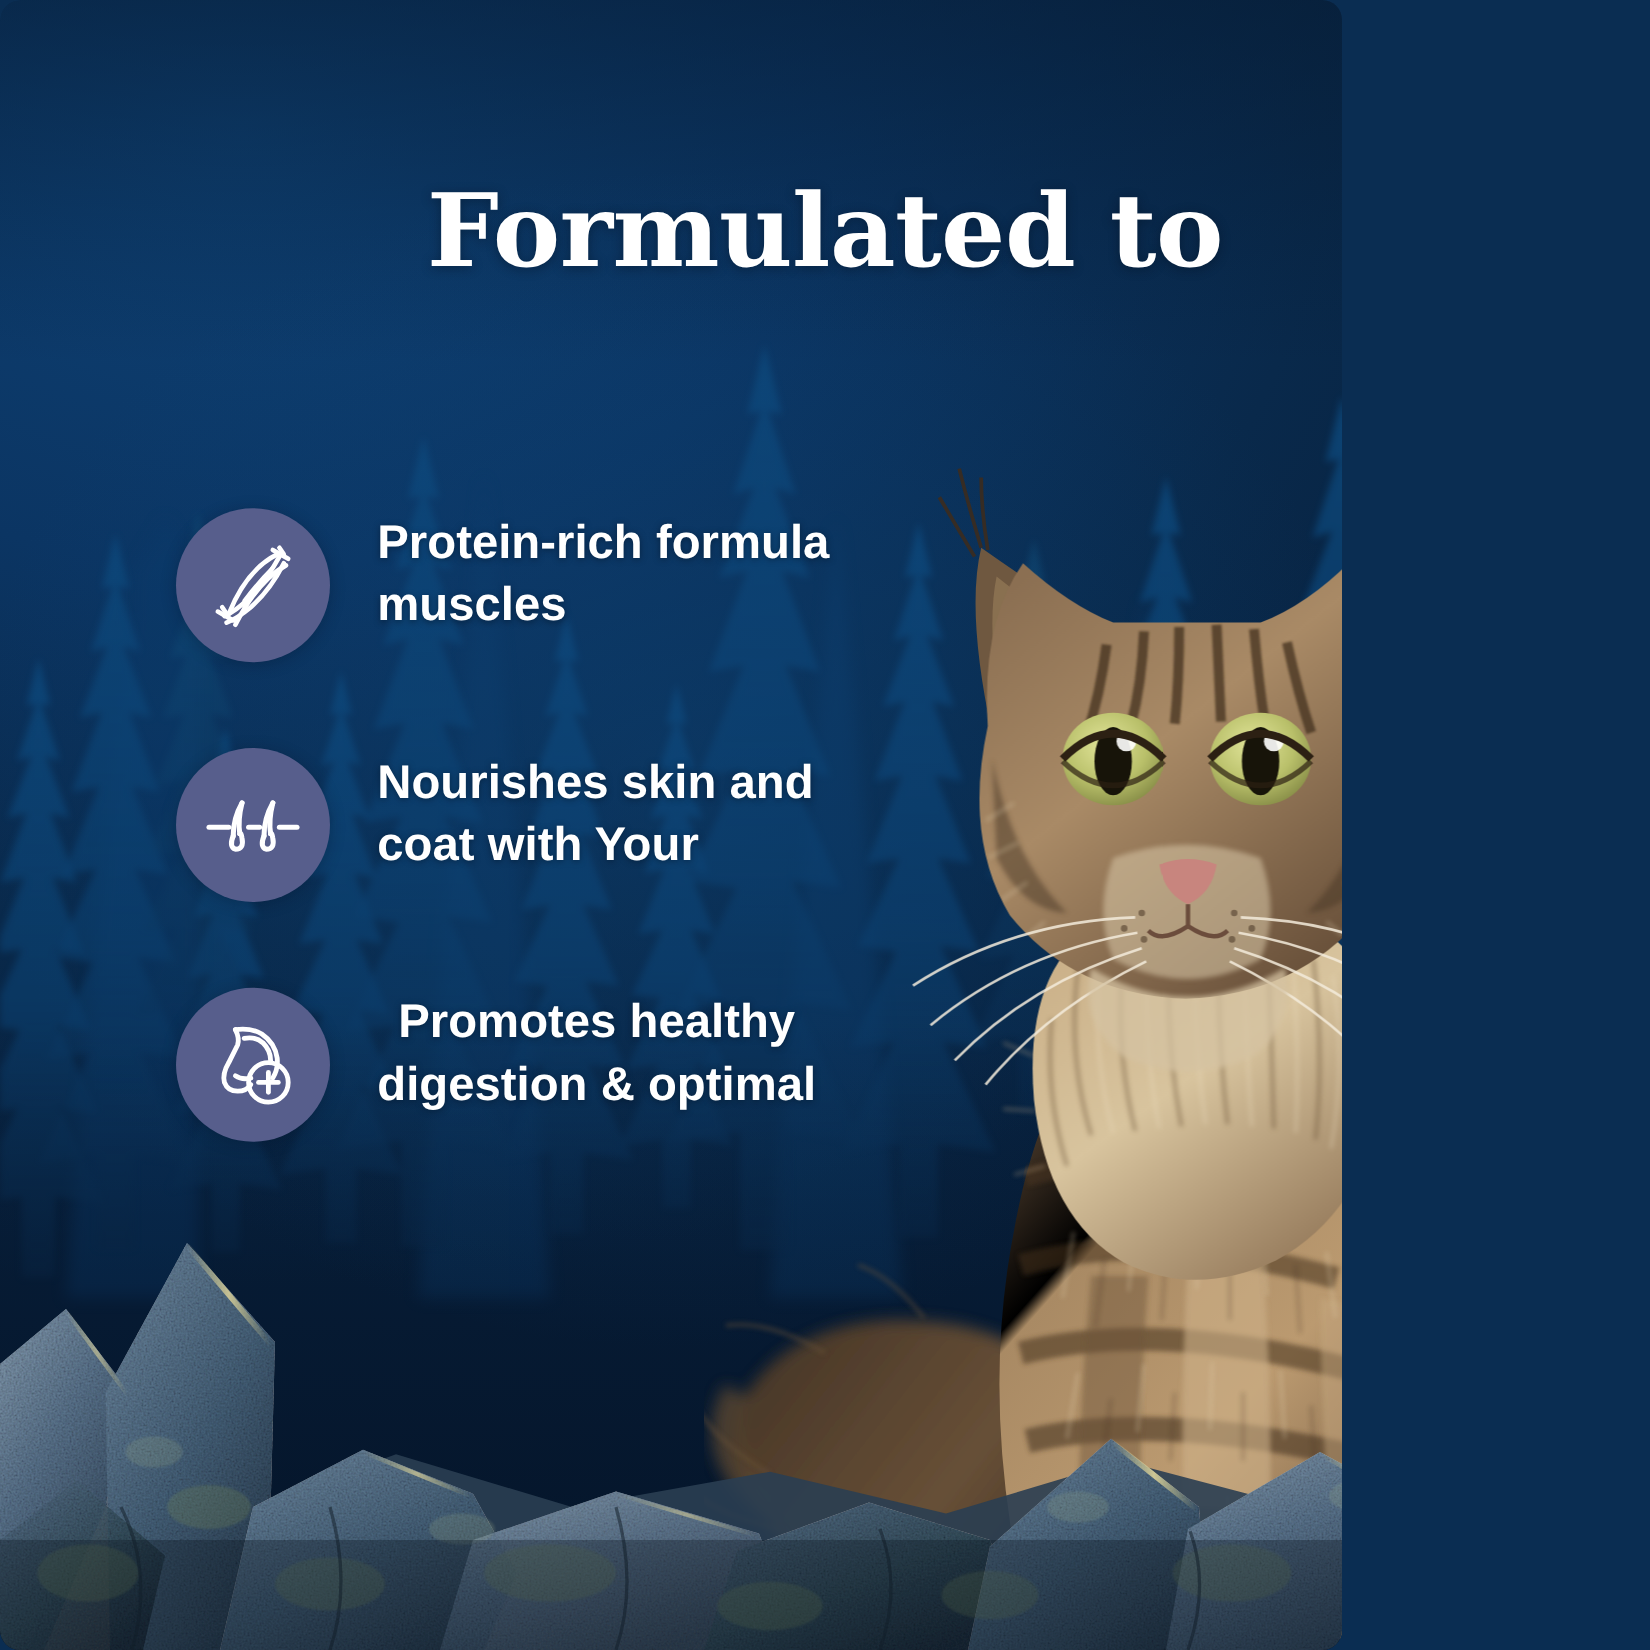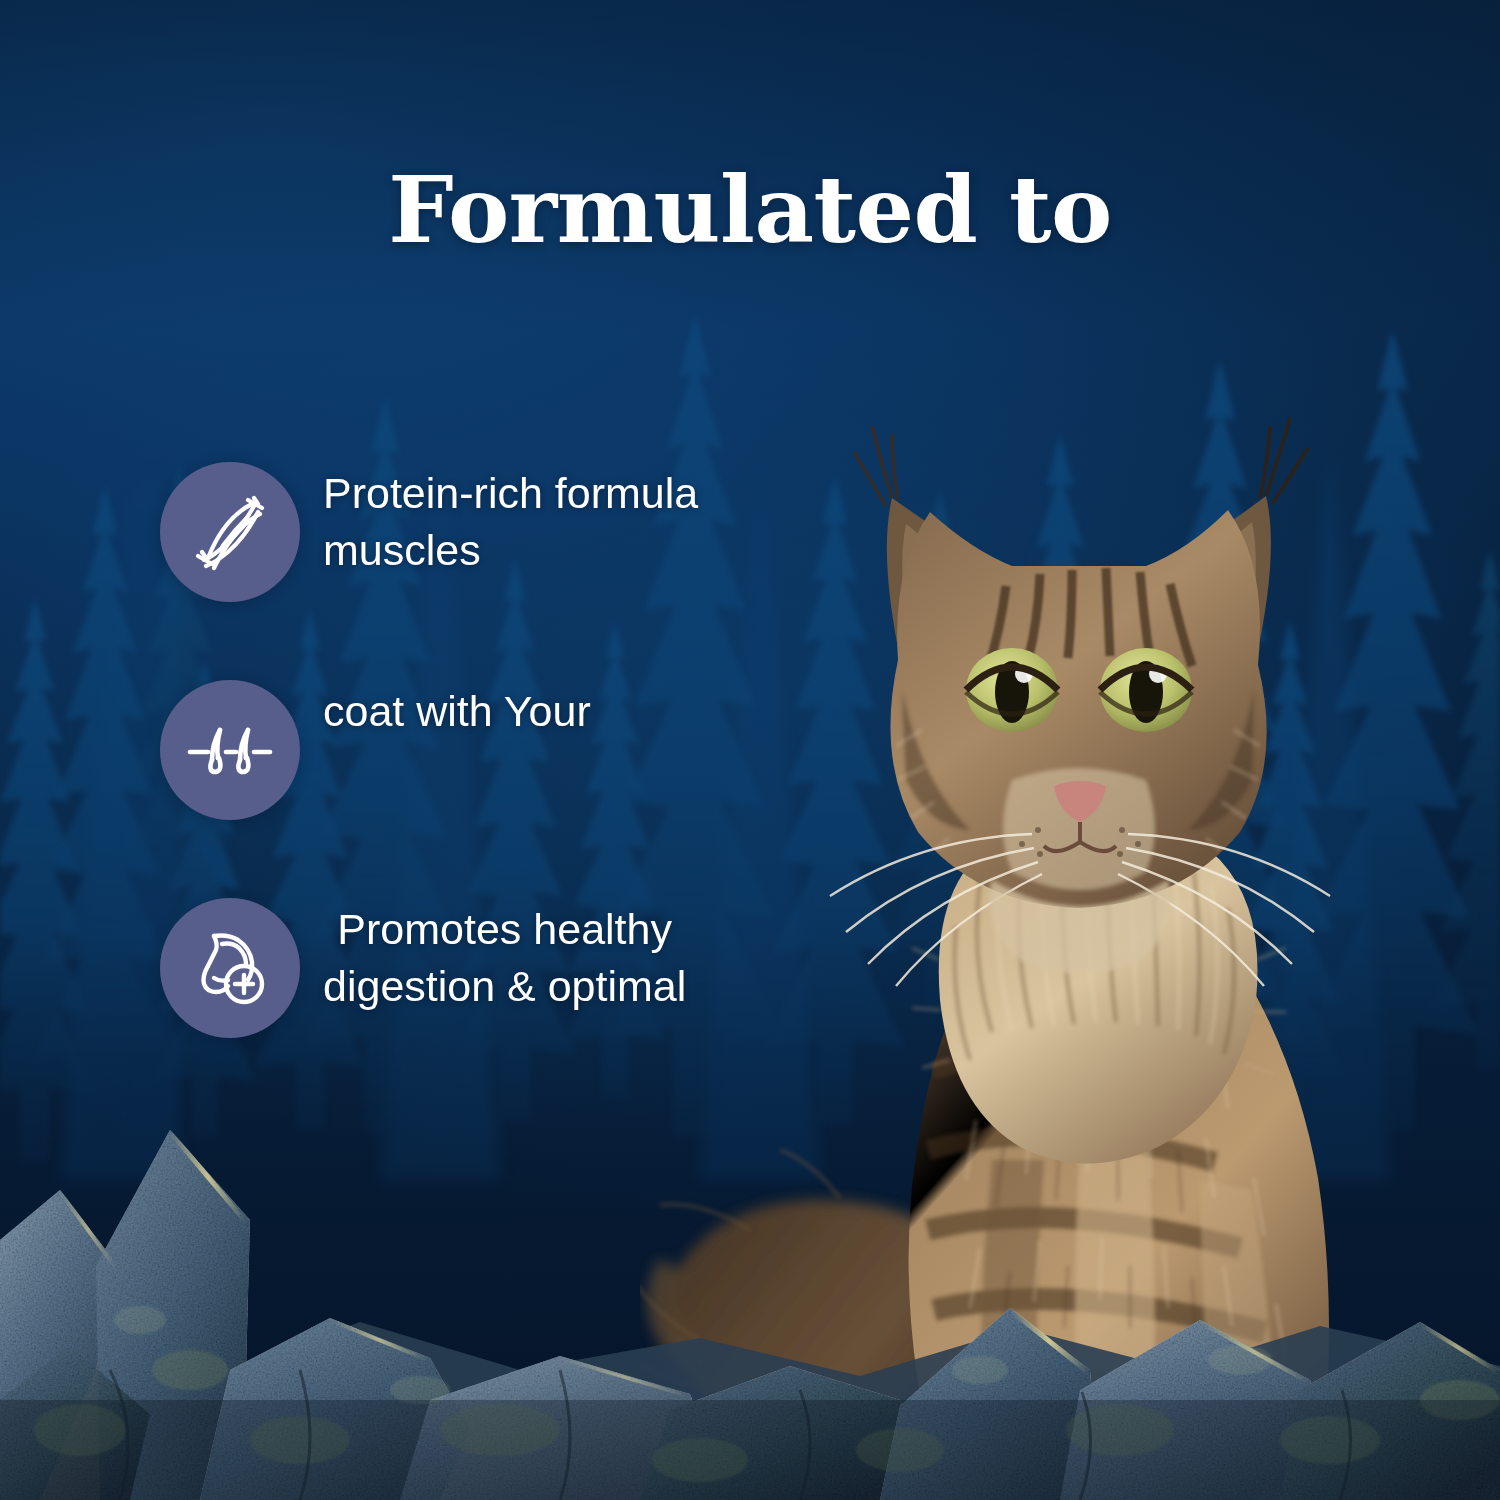--- a/index.html
+++ b/index.html
@@ -1,21 +1,21 @@
 <!DOCTYPE html>
 <html><head>
 <meta charset="utf-8">
 <style>
   html,body{margin:0;padding:0;}
   body{
     width:1500px;height:1500px;overflow:hidden;
     font-family:"Liberation Sans", sans-serif;
     background:#0a2d52;
   }
-  #stage{position:relative;width:1500px;height:1500px;overflow:hidden;}
+  #stage{position:relative;width:1220px;height:1500px;overflow:hidden;border-radius:18px;}
 
   
   .sky{
     position:absolute;inset:0;
     background:
       radial-gradient(115% 70% at 18% 8%, #0e4174 0%, #0b3563 38%, #09294b 70%, #071f3b 100%);
   }
   .sky-vig{
     position:absolute;inset:0;
     background:
@@ -57,25 +57,25 @@
   .feature{display:flex;align-items:flex-start;margin-bottom:78px;}
   .feature:last-child{margin-bottom:0;text-align:center;}
   .badge{
     flex:0 0 auto;width:140px;height:140px;border-radius:50%;
     background:#575e8c;
     display:flex;align-items:center;justify-content:center;
     box-shadow:0 2px 14px rgba(4,18,36,.30);
   }
   .badge svg{display:block;}
   .ftext{
-    margin-left:23px;
+    margin-left:43px;
     color:#ffffff;
     font-size:43px;
     line-height:57px;
-    font-weight:400;
+    font-weight:700;
     padding-top:3px;
     text-shadow:0 1px 6px rgba(4,18,36,.55);
     max-width:420px;
   }
   .ftext .ln{display:block;white-space:nowrap;}
 </style>
 </head>
 <body>
 
 <div id="stage">
@@ -565,20 +565,21 @@
             <path d="M36 26 Q32 42 34 54"></path>
             <path d="M28 56 Q24 66 30 68 Q38 68 36 58 Q35 52 34 54"></path>
 
             <path d="M64 26 Q56 40 56 56"></path>
             <path d="M64 26 Q60 42 62 54"></path>
             <path d="M56 56 Q52 66 58 68 Q66 68 64 58 Q63 52 62 54"></path>
           </svg>
         </span>
       </div>
       <div class="ftext">
+        <span class="ln">Nourishes skin and</span>
         <span class="ln">coat with Your</span>
       </div>
     </div>
 
     <div class="feature">
       <div class="badge">
         <span>
           <svg width="92" height="92" viewBox="0 0 92 92" xmlns="http://www.w3.org/2000/svg" fill="none" stroke="#ffffff" stroke-width="4.4" stroke-linecap="round" stroke-linejoin="round">
 
             <path d="M30 14 Q34 22 32 28 Q28 36 24 44 Q18 54 20 62 Q23 70 32 70

